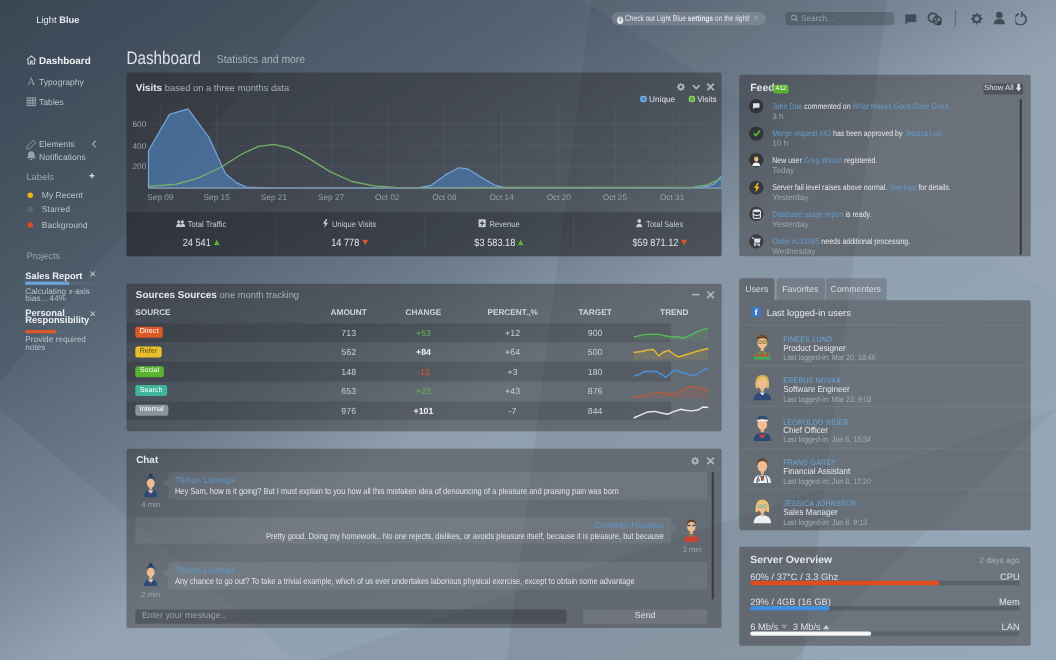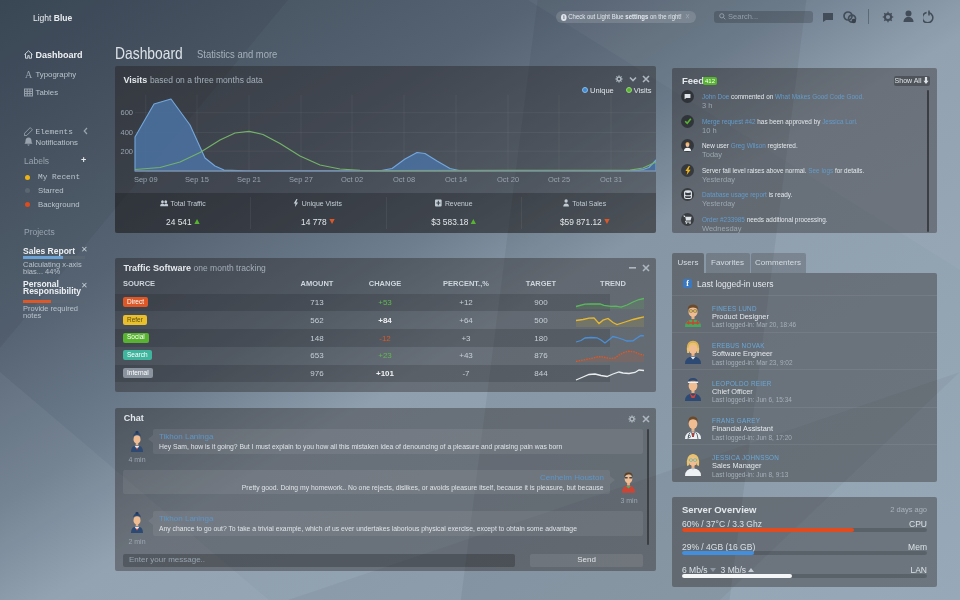--- a/index.html
+++ b/index.html
@@ -125,33 +125,33 @@
         </svg>
       <span>Tables</span>
       </div>
     <div class="snav" style="top:106.5px;margin-top:30px;">
       <svg width="9" height="10" viewBox="0 0 9 10">
           <path d="M4.5 0.5c2 0 3 1.5 3 3.2 0 2 .8 2.8 1.2 3.1H0.3c.4-.3 1.2-1.1 1.2-3.1 0-1.7 1-3.2 3-3.2z" fill="#97a2ad"></path>
           <path d="M3.4 7.6a1.1 1.1 0 002.2 0z" fill="#97a2ad"></path>
         </svg>
       <span>Notifications</span>
       </div>
-    <div class="snav" style="top:126px;font-family:Liberation Mono, monospace;">
+    <div class="snav" style="top:126px;">
       <svg width="9" height="9" viewBox="0 0 9 9">
           <path d="M6.2 0.6l2.2 2.2-5.6 5.6-2.6.4.4-2.6z" fill="none" stroke="#97a2ad" stroke-width="0.9"></path>
         </svg>
       <span>Elements</span>
       </div>
     <svg class="abs" style="left:83px;top:127px;" width="5" height="8" viewBox="0 0 5 8">
         <path d="M4 1L1.2 4 4 7" fill="none" stroke="#9aa5b0" stroke-width="1.2"></path>
       </svg>
 
     <div class="abs" style="left:24px;top:156px;font-size:8.5px;color:#99a4af;">Labels</div>
     <div class="abs" style="left:81px;top:155px;font-size:9px;color:#e7ebee;font-weight:bold;">+</div>
-    <div class="sdot" style="top:172px;font-family:Liberation Mono, monospace;">
+    <div class="sdot" style="top:172px;">
         <i style="background:#edb213;"></i>
         <span>My Recent</span>
       </div>
     <div class="sdot" style="top:185.5px;">
         <i style="background:#5b6673;"></i>
         <span>Starred</span>
       </div>
     <div class="sdot" style="top:199px;">
         <i style="background:#dd4b1f;"></i>
         <span>Background</span>
@@ -263,32 +263,32 @@
             </svg>Unique Visits</div>
         <div class="sval">14 778 <i class="tri dn"></i></div>
       </div>
       <div class="scell" style="left:270.6px;">
         <div class="slab"><svg width="8" height="8" viewBox="0 0 8 8" style="margin-right:3px;">
               <rect x="0.4" y="0.4" width="7.2" height="7.2" rx="1" fill="#c3ccd4"></rect>
               <path d="M4 1.8v4.4M1.8 4h4.4" stroke="#3a434e" stroke-width="1.2"></path>
             </svg>Revenue</div>
         <div class="sval">$3 583.18 <i class="tri up"></i></div>
       </div>
-      <div class="scell" style="left:402px;">
+      <div class="scell" style="left:417px;">
         <div class="slab"><svg width="7" height="8" viewBox="0 0 7 8" style="margin-right:3px;">
               <circle cx="3.5" cy="2" r="1.8" fill="#c3ccd4"></circle>
               <path d="M0.4 7.6c0-2 1.3-3.1 3.1-3.1s3.1 1.1 3.1 3.1z" fill="#c3ccd4"></path>
             </svg>Total Sales</div>
         <div class="sval">$59 871.12 <i class="tri dn"></i></div>
       </div>
     </div>
   </div>
 
   <div class="panel" id="traffic" style="left:115px;top:258px;width:541px;height:134px;">
-    <div class="abs" style="left:8.5px;top:5px;font-size:9px;"><b class="w">Traffic Software</b> <span class="muted" style="font-size:8.5px;">one month tracking</span></div>
+    <div class="abs" style="left:8.5px;top:5px;font-size:9px;"><b class="w">Sources Sources</b> <span class="muted" style="font-size:8.5px;">one month tracking</span></div>
     <div class="pctl" style="left:514px;top:9px;">
         <svg width="7" height="2" viewBox="0 0 7 2">
           <rect width="7" height="1.6" fill="#aeb6bf"></rect>
         </svg>
       </div>
     <div class="pctl" style="left:527px;top:6px;">
         <svg width="8" height="8" viewBox="0 0 8 8">
           <path d="M1 1l6 6M7 1l-6 6" stroke="#aeb6bf" stroke-width="1.6"></path>
         </svg>
       </div>

